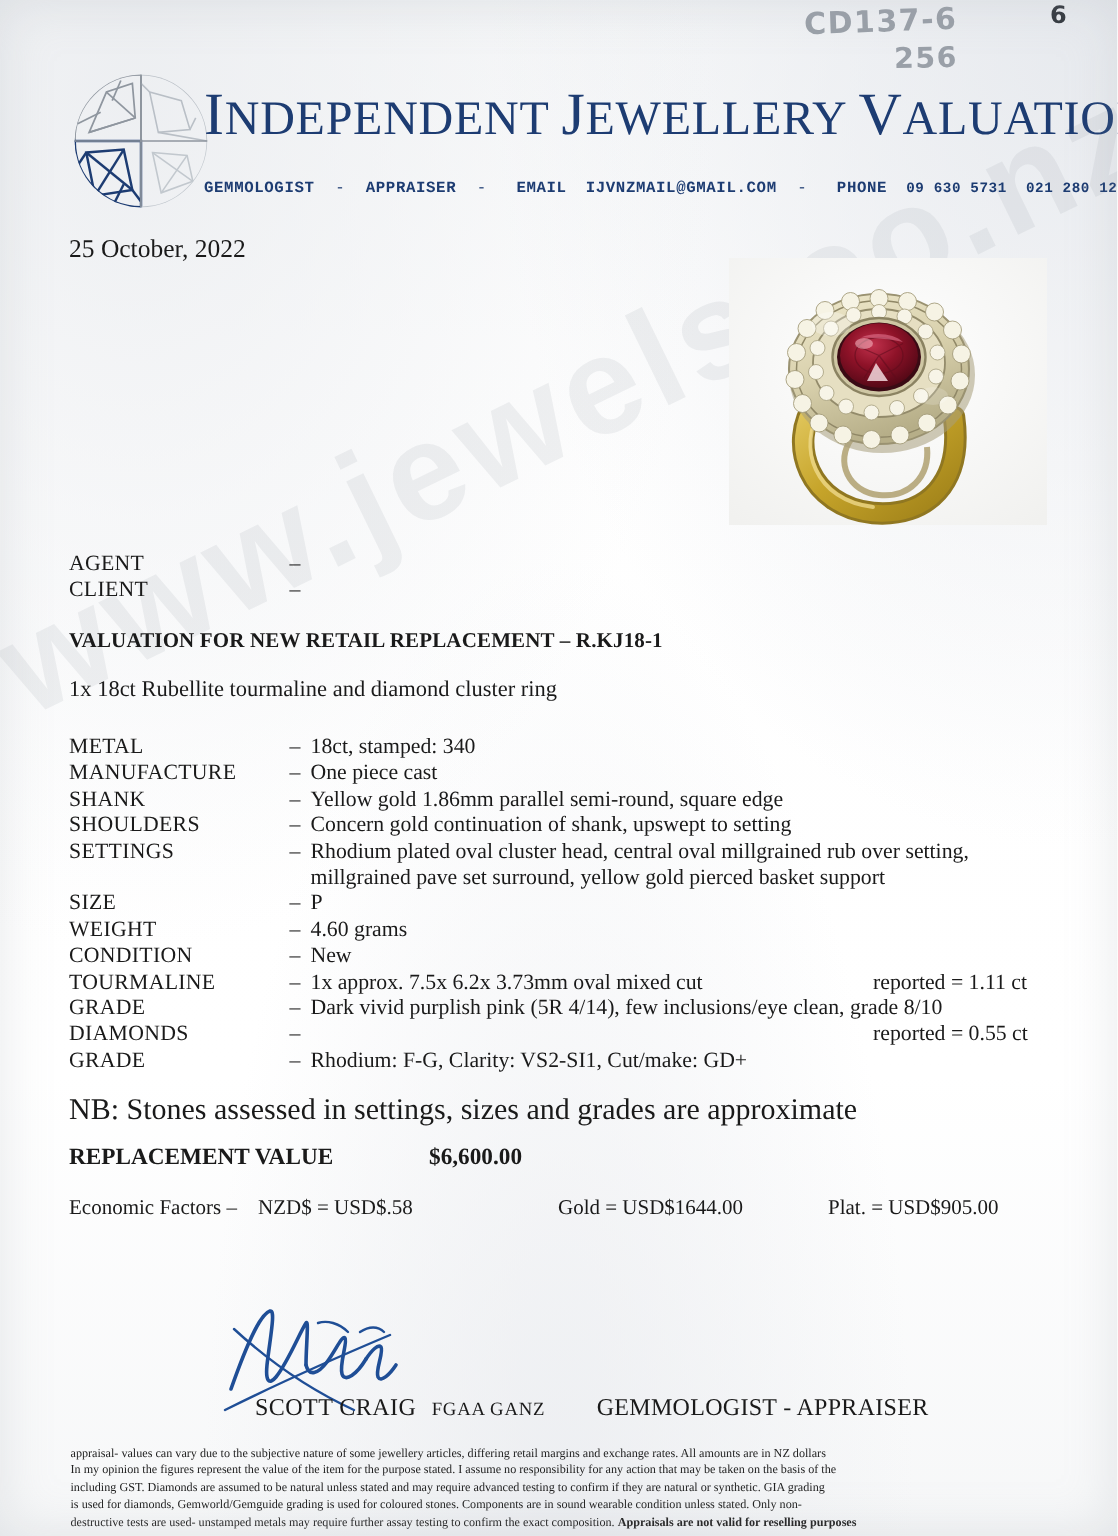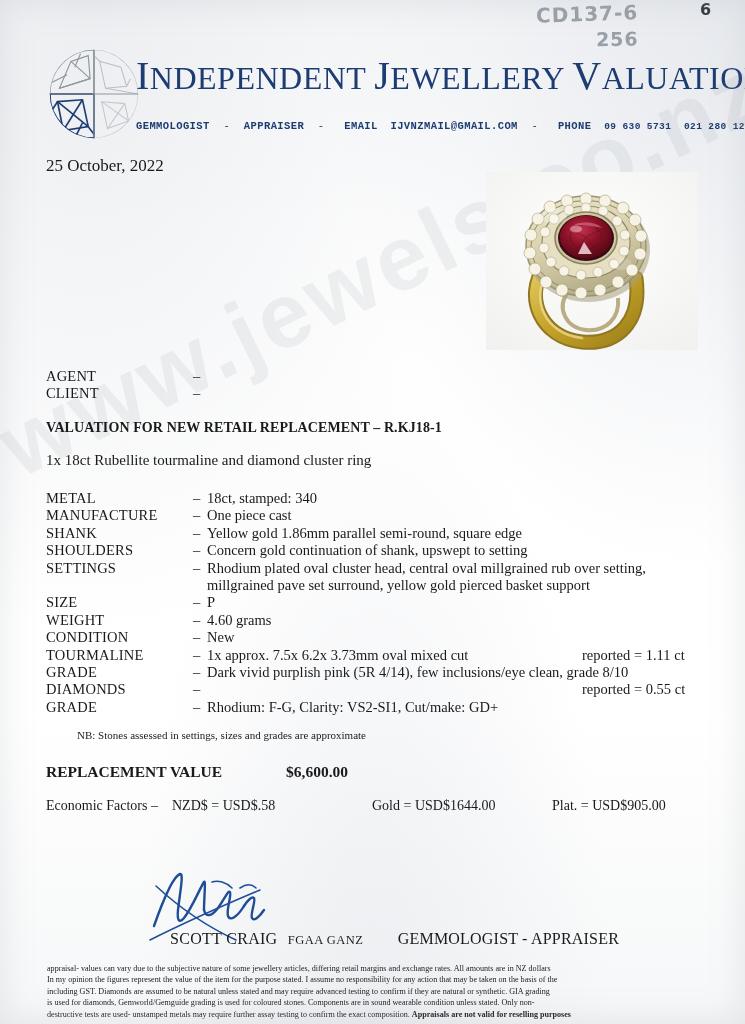--- a/index.html
+++ b/index.html
@@ -176,22 +176,21 @@
     letter-spacing: 0.1px;
   }
   .item-desc {
     position: absolute;
     left: 46px; top: 452px;
     font-size: 15px;
   }
   .nb {
     position: absolute;
     left: 46px; top: 729px;
-    font-size: 11px;
-    margin-left: 31px;
+    font-size: 20px;
   }
   .repl {
     position: absolute;
     left: 46px; top: 763px;
     font-weight: 700;
     font-size: 15.5px;
   }
   .repl .amount { padding-left: 60px; }
   .econ {
     position: absolute;

